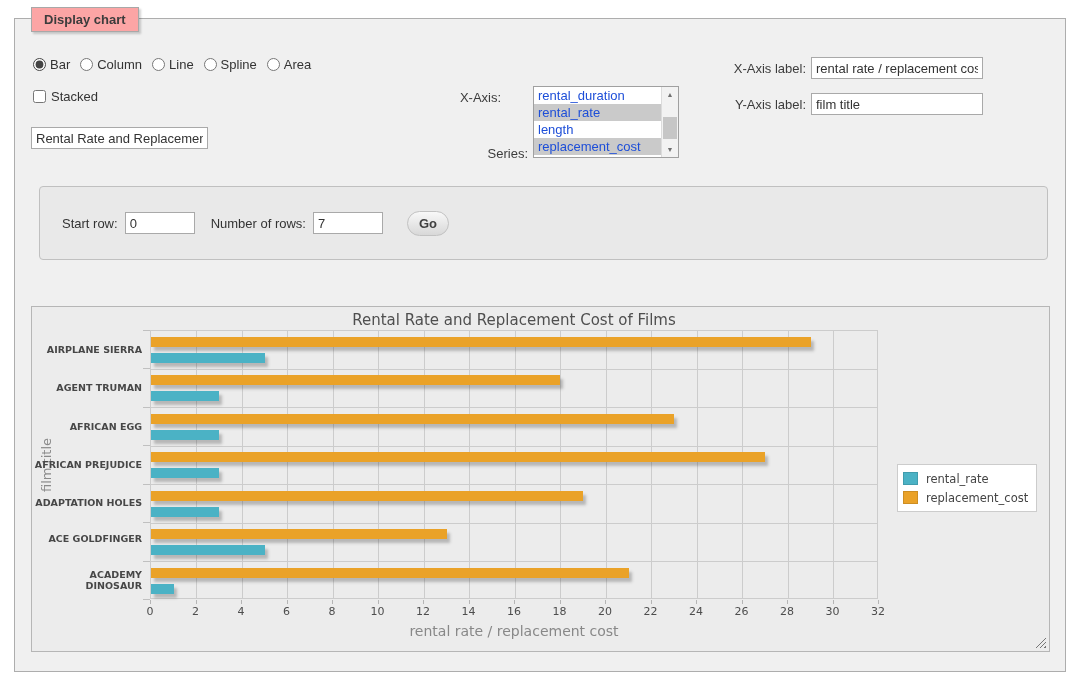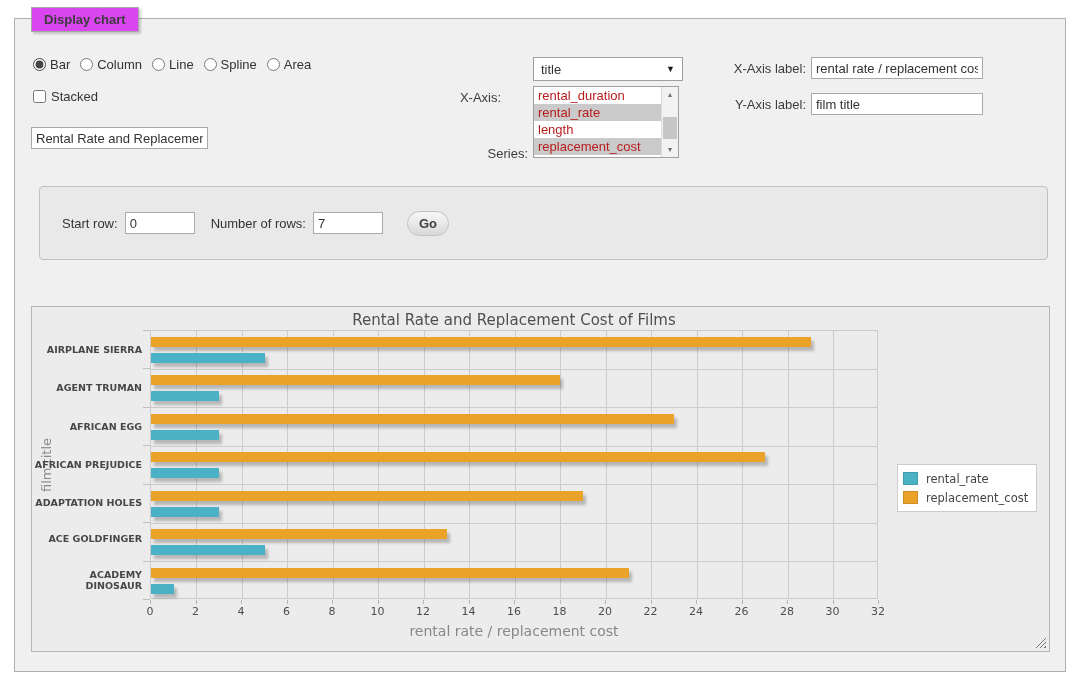--- a/index.html
+++ b/index.html
@@ -13,21 +13,21 @@
     overflow: hidden;
   }
   .panel {
     position: absolute; left: 14px; top: 18px;
     width: 1052px; height: 654px;
     border: 1px solid #adadad;
     background: #f0f0f0;
   }
   .panel-legend {
     position: absolute; left: 16px; top: -12px;
-    background: #d946ef;
+    background: #fca5a5;
     border: 1px solid #a8a8a8;
     padding: 4px 12px;
     font-weight: bold; font-size: 13px; color: #3c3c3c;
     box-shadow: 2px 2px 2px rgba(0,0,0,0.18);
   }
   
   .radio-row { position: absolute; left: 18px; top: 38px; display: flex; align-items: flex-start; gap: 10px; }
   .radio-item { display: flex; align-items: center; gap: 4px; cursor: default; }
   .radio-item input, .stacked-row input { accent-color: #444; width: 13px; height: 13px; }
   .stacked-row { position: absolute; left: 18px; top: 70px; display: flex; align-items: center; gap: 5px; }
@@ -43,21 +43,21 @@
     border: 1px solid #a0a0a0; background: #fff;
     display: flex; align-items: center; justify-content: space-between;
     padding: 0 7px; cursor: default;
   }
   .sel-arrow { font-size: 9px; color: #1a1a1a; }
   .listbox {
     position: absolute; left: 518px; top: 67px; width: 146px; height: 72px;
     border: 1px solid #a0a0a0; background: #fff; display: flex;
   }
   .lb-options { flex: 1; overflow: hidden; }
-  .lb-option { height: 17px; line-height: 17px; padding-left: 4px; white-space: nowrap; font-size: 13px; color: #b91c1c; }
+  .lb-option { height: 17px; line-height: 17px; padding-left: 4px; white-space: nowrap; font-size: 13px; color: #1d4ed8; }
   .lb-option.selected { background: #cacaca; }
   .lb-scrollbar { width: 17px; background: #f2f2f2; border-left: 1px solid #dcdcdc; position: relative; }
   .sb-btn { position: absolute; left: 0; width: 16px; height: 15px; font-size: 7px; color: #707070; display: flex; align-items: center; justify-content: center; background: #f2f2f2; }
   .sb-btn.up { top: 0; }
   .sb-btn.down { bottom: 0; }
   .sb-thumb { position: absolute; left: 1px; top: 30px; width: 14px; height: 22px; background: #c6c6c6; }
   .xlabel-input { position: absolute; left: 796px; top: 38px; width: 172px; }
   .ylabel-input { position: absolute; left: 796px; top: 74px; width: 172px; }
   
   .row-box {
@@ -151,24 +151,20 @@
   </div>
 
   <label class="stacked-row">
     <input type="checkbox" style="">
     <span>Stacked</span>
   </label>
 
   <input class="txt title-input" value="Rental Rate and Replacement Cost of Films" style="">
 
   <span class="lbl x-axis-lbl">X-Axis:</span>
-  <div class="fake-select">
-    <span>title</span>
-    <span class="sel-arrow">▼</span>
-  </div>
 
   <span class="lbl series-lbl">Series:</span>
   <div class="listbox">
     <div class="lb-options">
       <div class="lb-option">rental_duration</div>
       <div class="lb-option selected">rental_rate</div>
       <div class="lb-option">length</div>
       <div class="lb-option selected">replacement_cost</div>
     </div>
     <div class="lb-scrollbar">

